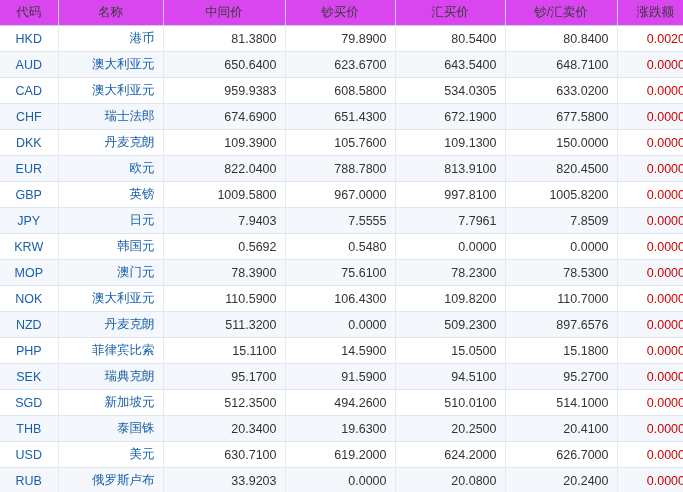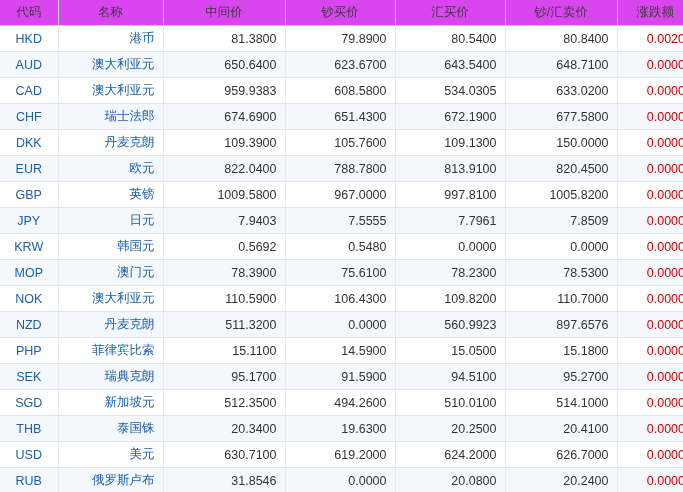--- a/index.html
+++ b/index.html
@@ -198,21 +198,21 @@
         <td class="num">106.4300</td>
         <td class="num">109.8200</td>
         <td class="num">110.7000</td>
         <td class="chg">0.0000</td>
       </tr>
       <tr class="even">
         <td class="code">NZD</td>
         <td class="name">丹麦克朗</td>
         <td class="num">511.3200</td>
         <td class="num">0.0000</td>
-        <td class="num">560.9923</td>
+        <td class="num">509.2300</td>
         <td class="num">897.6576</td>
         <td class="chg">0.0000</td>
       </tr>
       <tr class="odd">
         <td class="code">PHP</td>
         <td class="name">菲律宾比索</td>
         <td class="num">15.1100</td>
         <td class="num">14.5900</td>
         <td class="num">15.0500</td>
         <td class="num">15.1800</td>
@@ -250,20 +250,20 @@
         <td class="name">美元</td>
         <td class="num">630.7100</td>
         <td class="num">619.2000</td>
         <td class="num">624.2000</td>
         <td class="num">626.7000</td>
         <td class="chg">0.0000</td>
       </tr>
       <tr class="even">
         <td class="code">RUB</td>
         <td class="name">俄罗斯卢布</td>
-        <td class="num">31.8546</td>
+        <td class="num">33.9203</td>
         <td class="num">0.0000</td>
         <td class="num">20.0800</td>
         <td class="num">20.2400</td>
         <td class="chg">0.0000</td>
       </tr>
     </tbody>
 </table>
 
 </body></html>

